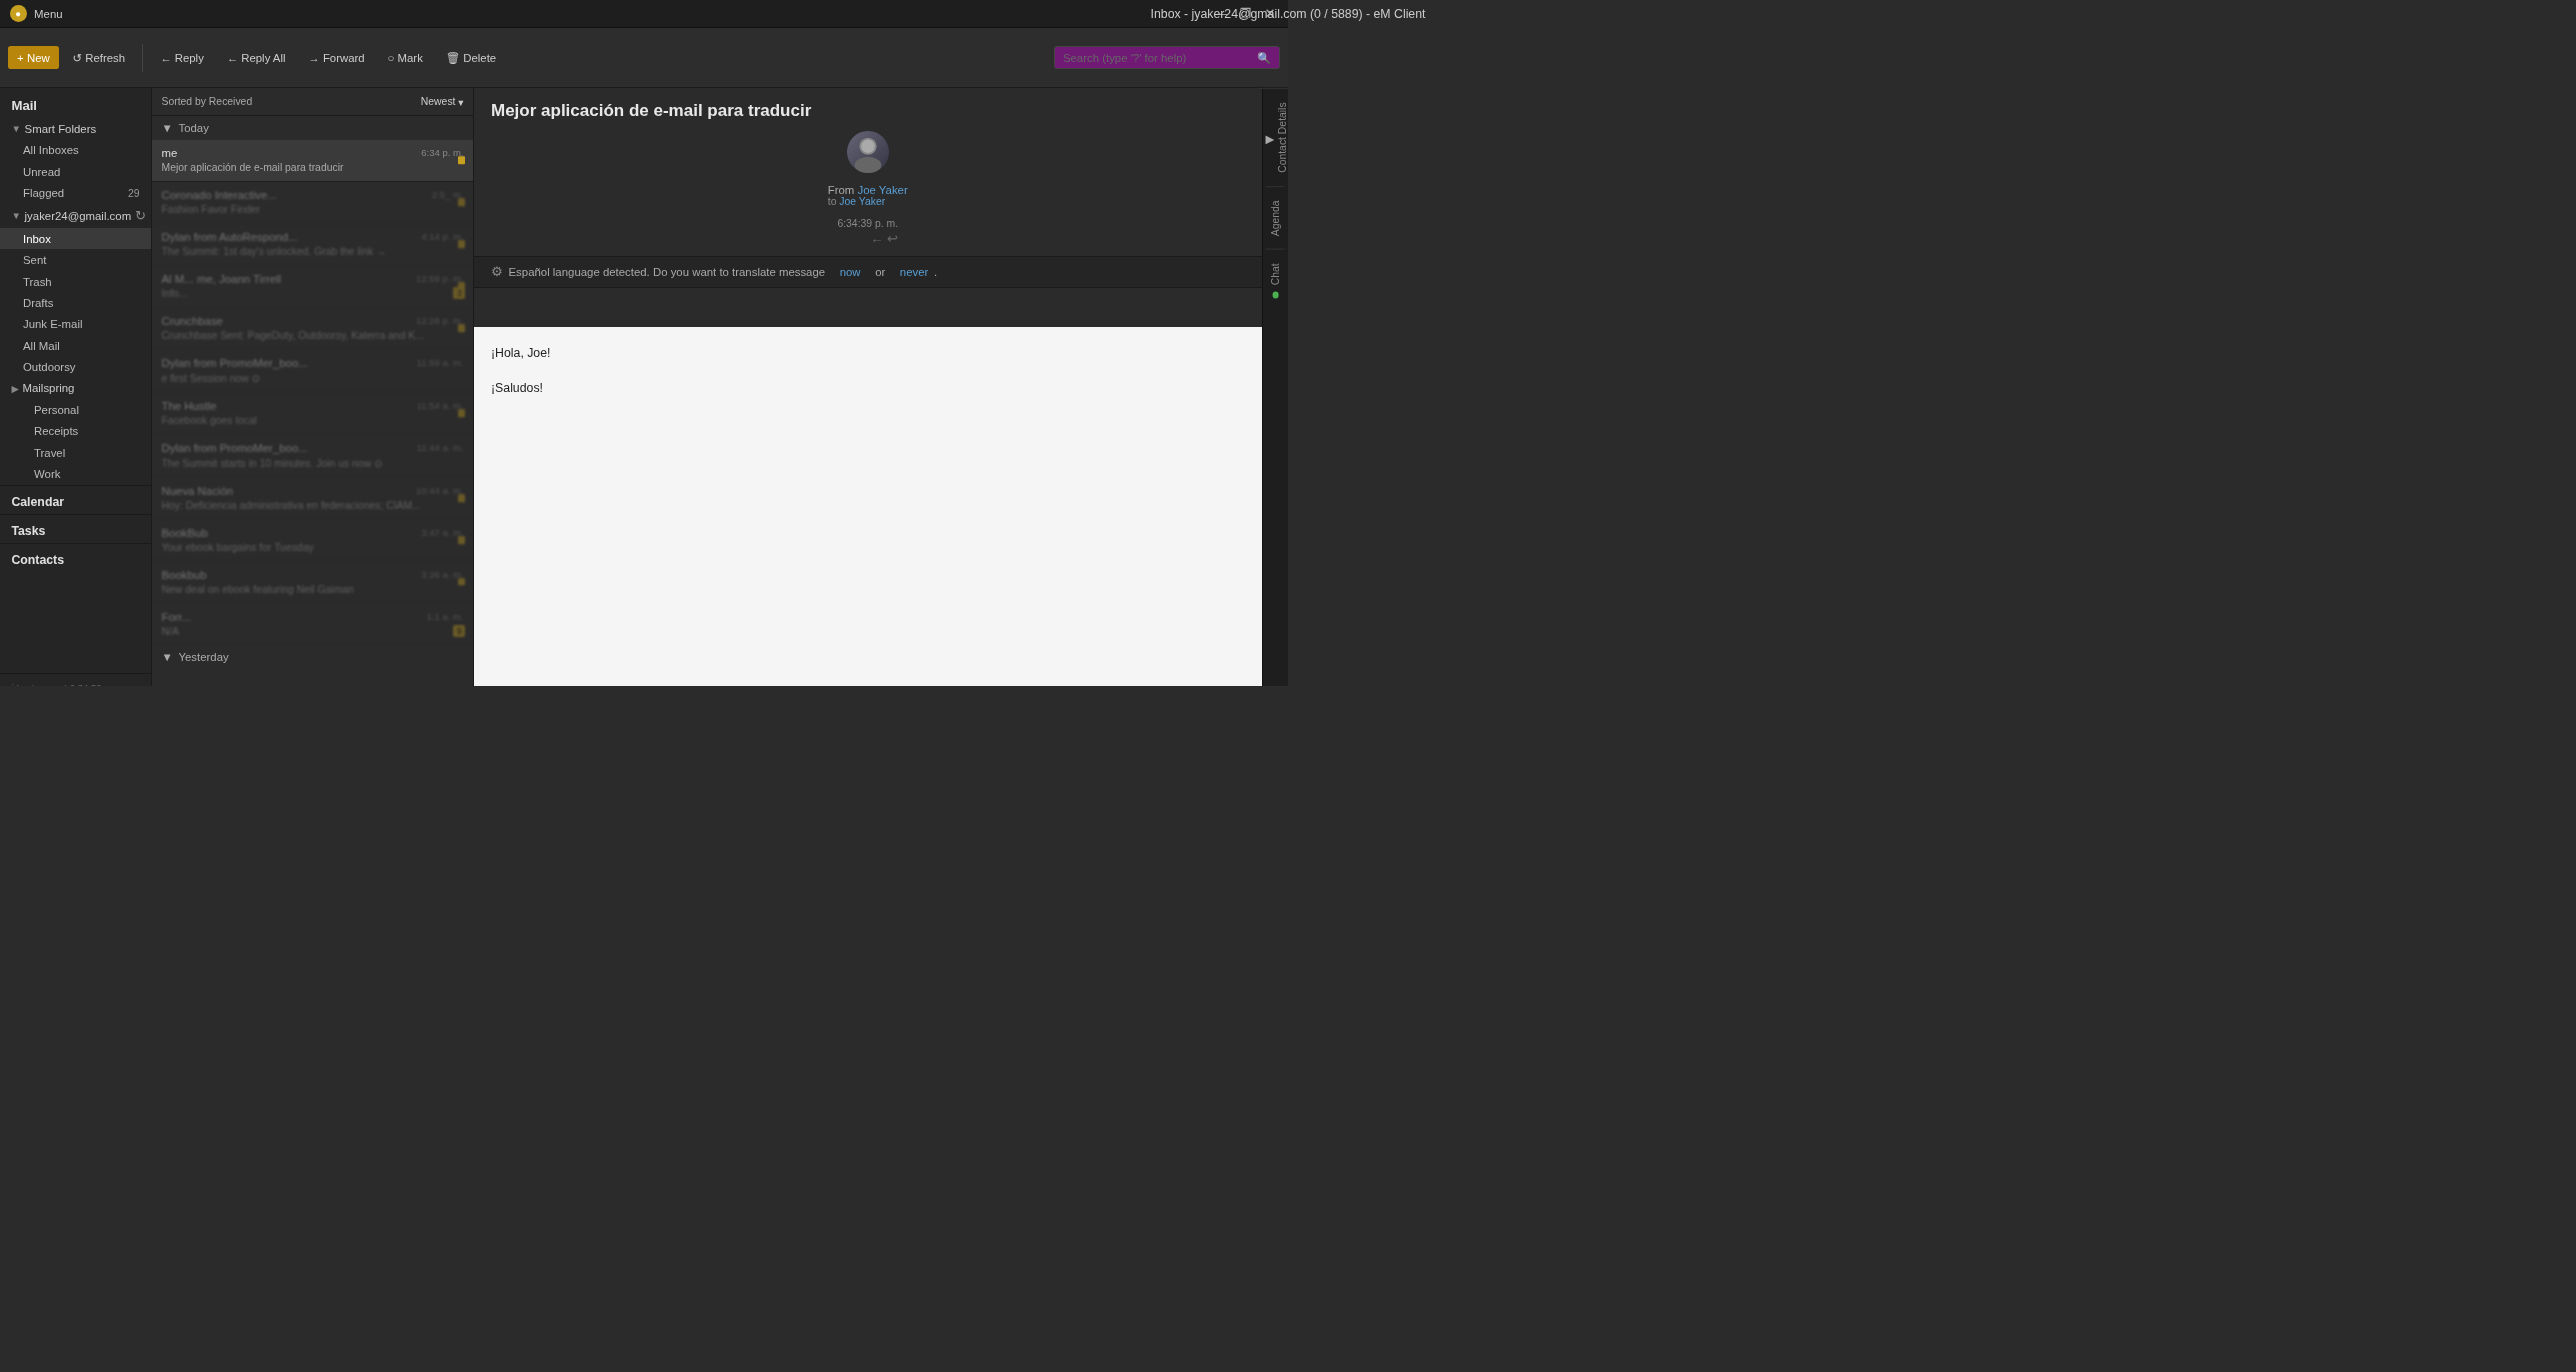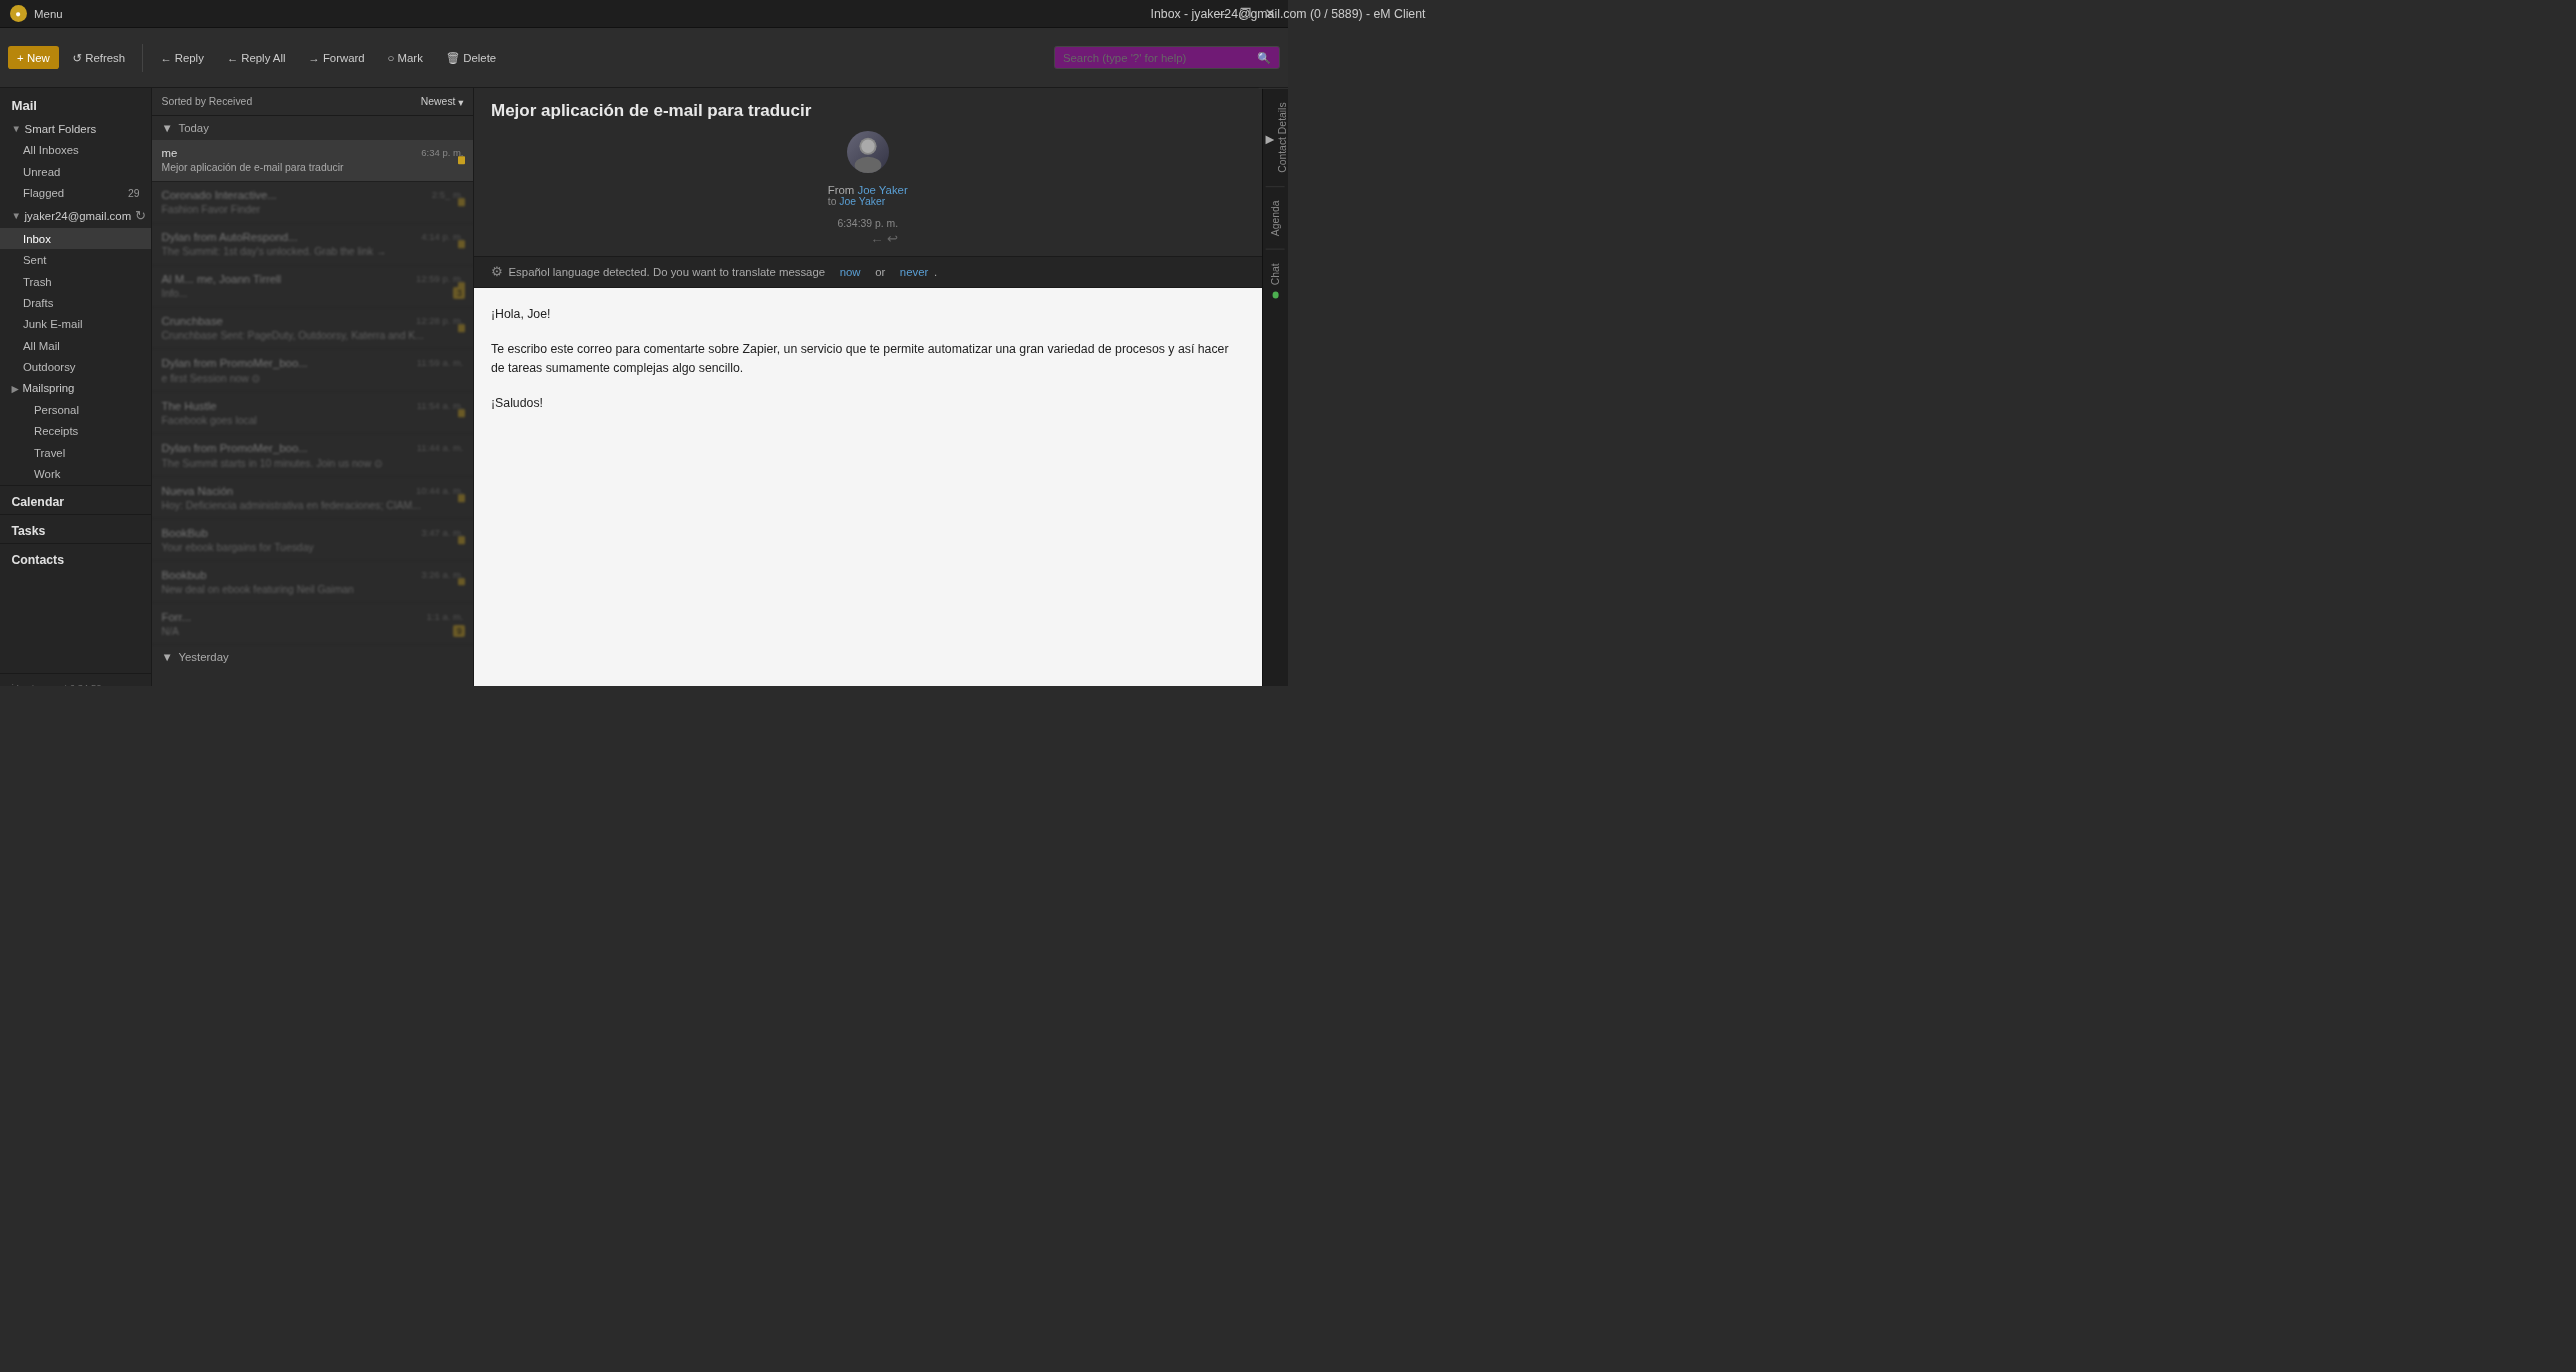--- a/index.html
+++ b/index.html
@@ -302,20 +302,21 @@
     
     .email-body {
       padding: 17px;
       font-size: 12.3px;
       color: #ccc;
       line-height: 1.6;
       background: #f5f5f5;
       color: #222;
       flex: 1;
       overflow-y: auto;
+      margin-top: 39px;
     }
 
     
     .right-sidebar {
       width: 26.5px;
       background: #1e1e1e;
       display: flex;
       flex-direction: column;
       align-items: center;
       border-left: 0.9px solid #111;
@@ -604,21 +605,20 @@
       </div>
     </div>
 
     <div class="translation-bar">
       <span class="trans-icon">⚙</span>
       <span>Español language detected. Do you want to translate message</span>&nbsp;<a class="trans-link">now</a>&nbsp;<span>or</span>&nbsp;<a class="trans-link">never</a><span>.</span>
     </div>
 
     <div class="email-body">
       <p style="margin-bottom:15px;">¡Hola, Joe!</p>
-      <p style="margin-bottom:15px;">Te escribo este correo para comentarte sobre Zapier, un servicio que te permite automatizar una gran variedad de procesos y así hacer de tareas sumamente complejas algo sencillo.</p>
       <p>¡Saludos!</p>
     </div>
   </div>
 
   <div class="right-sidebar">
     <div class="right-tab">
       <span style="display:block;transform:rotate(0deg);font-size:11.4px;color:#aaa;margin-bottom:7.6px;">◀</span>
       <span>Contact Details</span>
     </div>
     <div class="right-tab">

